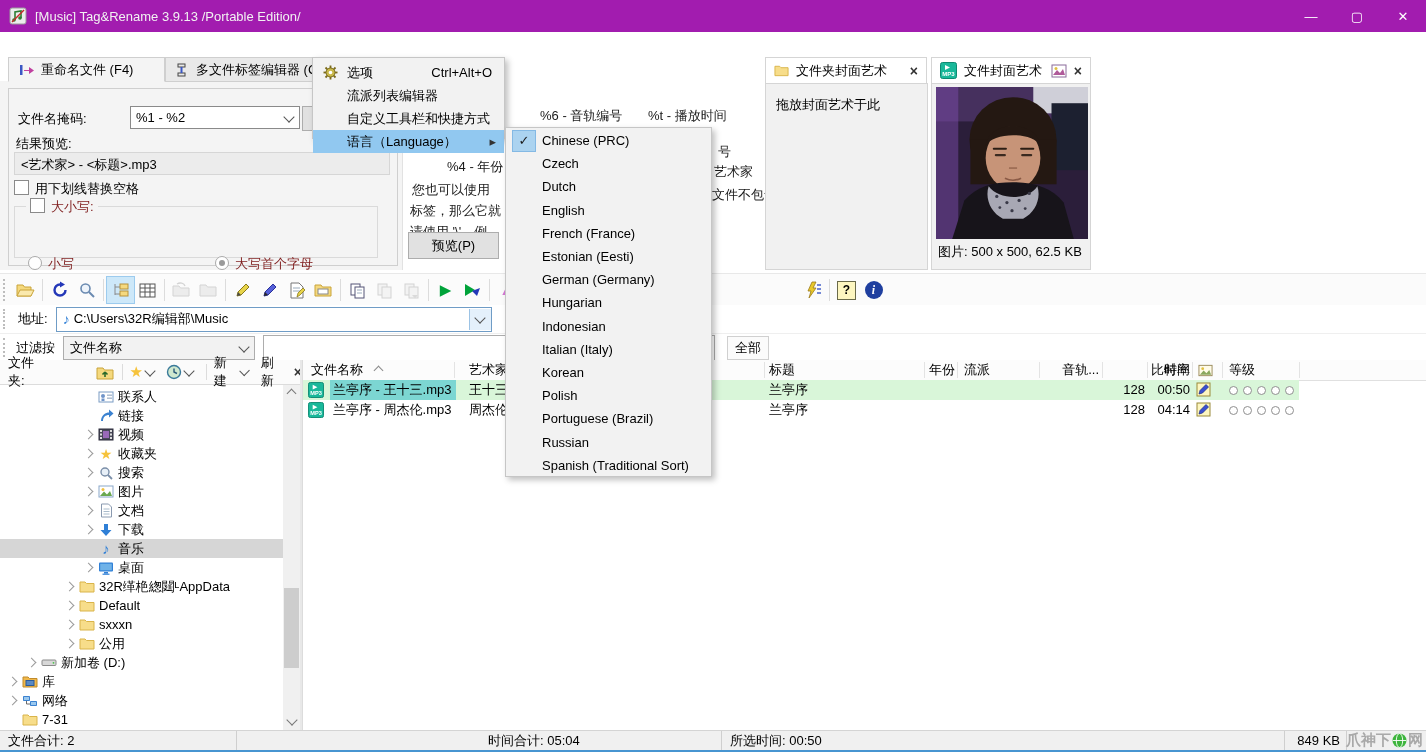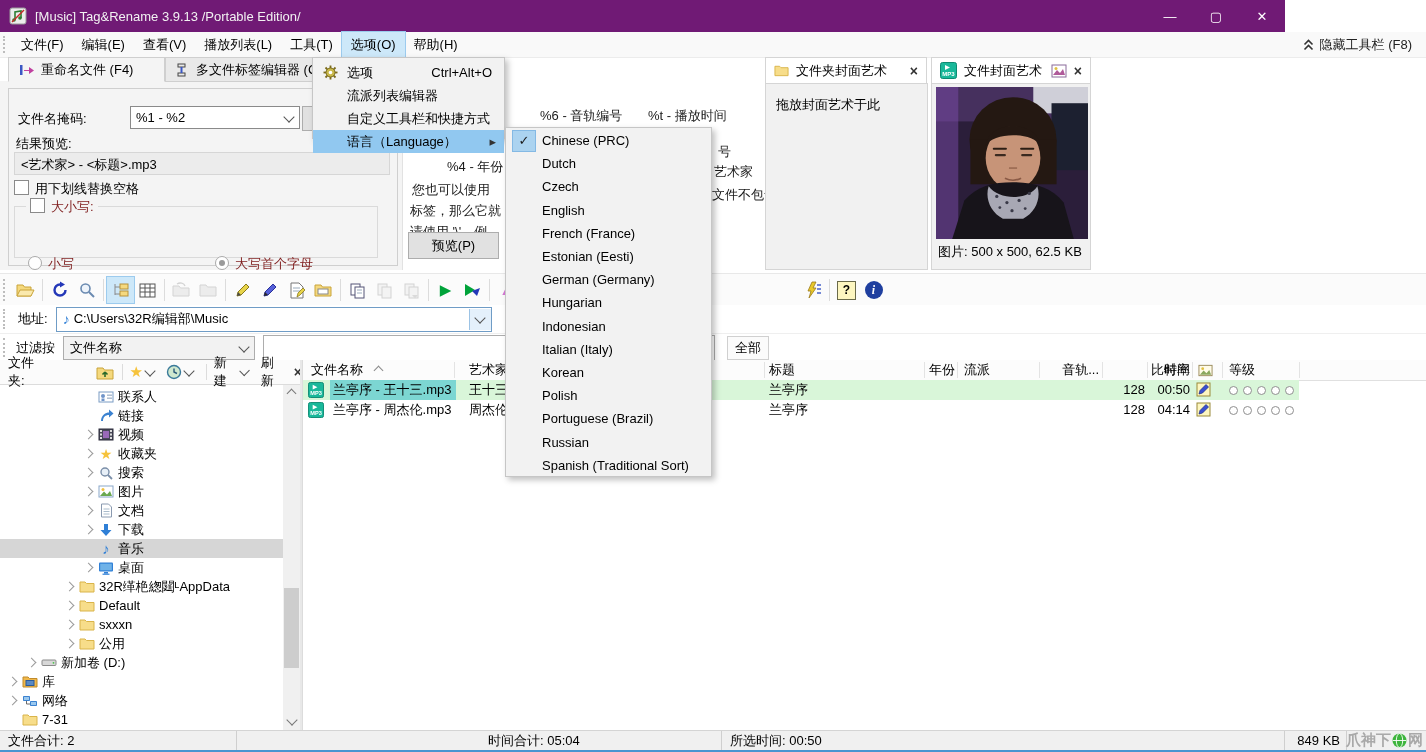--- a/index.html
+++ b/index.html
@@ -1,21 +1,21 @@
 <!DOCTYPE html>
 <html><head>
 <meta charset="utf-8">
 <style>
   html,body{margin:0;padding:0;background:#888;}
   #app{position:relative;width:1426px;height:752px;background:#fff;overflow:hidden;
        font-family:"Liberation Sans","DejaVu Sans",sans-serif;font-size:13px;color:#000;
        border-bottom:2px solid #4795d1;box-sizing:border-box;}
   .abs{position:absolute;}
   
-  .titlebar{position:absolute;left:0;top:0;width:1285px;height:32px;background:#701a75;color:#fff;display:flex;align-items:center;}
+  .titlebar{position:absolute;left:0;top:0;width:1426px;height:32px;background:#a21caf;color:#fff;display:flex;align-items:center;}
   .titlebar .appicon{margin:0 8px 0 9px;width:18px;height:18px;}
   .title-text{font-size:13px;color:#f2f2f2;}
   .wincontrols{margin-left:auto;display:flex;height:32px;}
   .winbtn{width:46px;height:32px;display:flex;align-items:center;justify-content:center;color:#fff;font-size:13px;}
   
   .menubar{position:absolute;left:0;top:32px;width:1426px;height:25px;background:#f9f9f9;border-bottom:1px solid #ececec;display:flex;align-items:stretch;}
   .grip{width:5px;border-left:2px dotted #bdbdbd;height:70%;align-self:center;margin:0 2px 0 3px;}
   .mitem{padding:0 9px;line-height:25px;}
   .mitem.hl{background:#cde8f9;outline:1px solid #9ccbee;}
   .hide-tb{margin-left:auto;display:flex;align-items:center;gap:6px;padding-right:14px;color:#222;}
@@ -116,36 +116,20 @@
       <path d="M3 15 L15 3" stroke="#c62828" stroke-width="1.4"></path>
     </svg>
     <span class="title-text">[Music] Tag&amp;Rename 3.9.13 /Portable Edition/</span>
     <div class="wincontrols">
       <div class="winbtn">—</div>
       <div class="winbtn">▢</div>
       <div class="winbtn">✕</div>
     </div>
   </div>
 
-  <div class="menubar">
-    <span class="grip"></span>
-    <span class="mitem">文件(F)</span>
-    <span class="mitem">编辑(E)</span>
-    <span class="mitem">查看(V)</span>
-    <span class="mitem">播放列表(L)</span>
-    <span class="mitem">工具(T)</span>
-    <span class="mitem hl">选项(O)</span>
-    <span class="mitem">帮助(H)</span>
-    <span class="hide-tb">
-      <svg width="11" height="12" viewBox="0 0 11 12">
-        <path d="M1.5 5.5 L5.5 1.5 L9.5 5.5 M1.5 10.5 L5.5 6.5 L9.5 10.5" stroke="#333" stroke-width="1.6" fill="none"></path>
-      </svg>
-      <span>隐藏工具栏 (F8)</span>
-    </span>
-  </div>
 
   <div class="pane-left"></div>
 
   <div class="tab active" style="left:8px;width:157px;">
     <svg width="16" height="14" viewBox="0 0 16 14">
       <rect x="1" y="2" width="2.5" height="10" fill="#3a57c4"></rect>
       <path d="M5 7 L10 7 L10 4 L15 7.5 L10 11 L10 8 L5 8 Z" fill="#c0409f"></path>
     </svg>
     <span>重命名文件 (F4)</span>
   </div>
@@ -815,28 +799,28 @@
 
   <div class="popup" style="left:505px;top:127px;width:207px;height:350px;padding-top:1px;box-sizing:border-box;z-index:51;">
     <div class="lm-item">
       <span class="lm-gutter">
           <span class="lm-check">✓</span>
         </span>
       <span>Chinese (PRC)</span>
     </div>
     <div class="lm-item">
         <span class="lm-gutter"></span>
+        <span>Czech</span>
+      </div>
+    <div class="lm-item">
+        <span class="lm-gutter"></span>
         <span>Dutch</span>
       </div>
     <div class="lm-item">
         <span class="lm-gutter"></span>
-        <span>Czech</span>
-      </div>
-    <div class="lm-item">
-        <span class="lm-gutter"></span>
         <span>English</span>
       </div>
     <div class="lm-item">
         <span class="lm-gutter"></span>
         <span>French (France)</span>
       </div>
     <div class="lm-item">
         <span class="lm-gutter"></span>
         <span>Estonian (Eesti)</span>
       </div>

